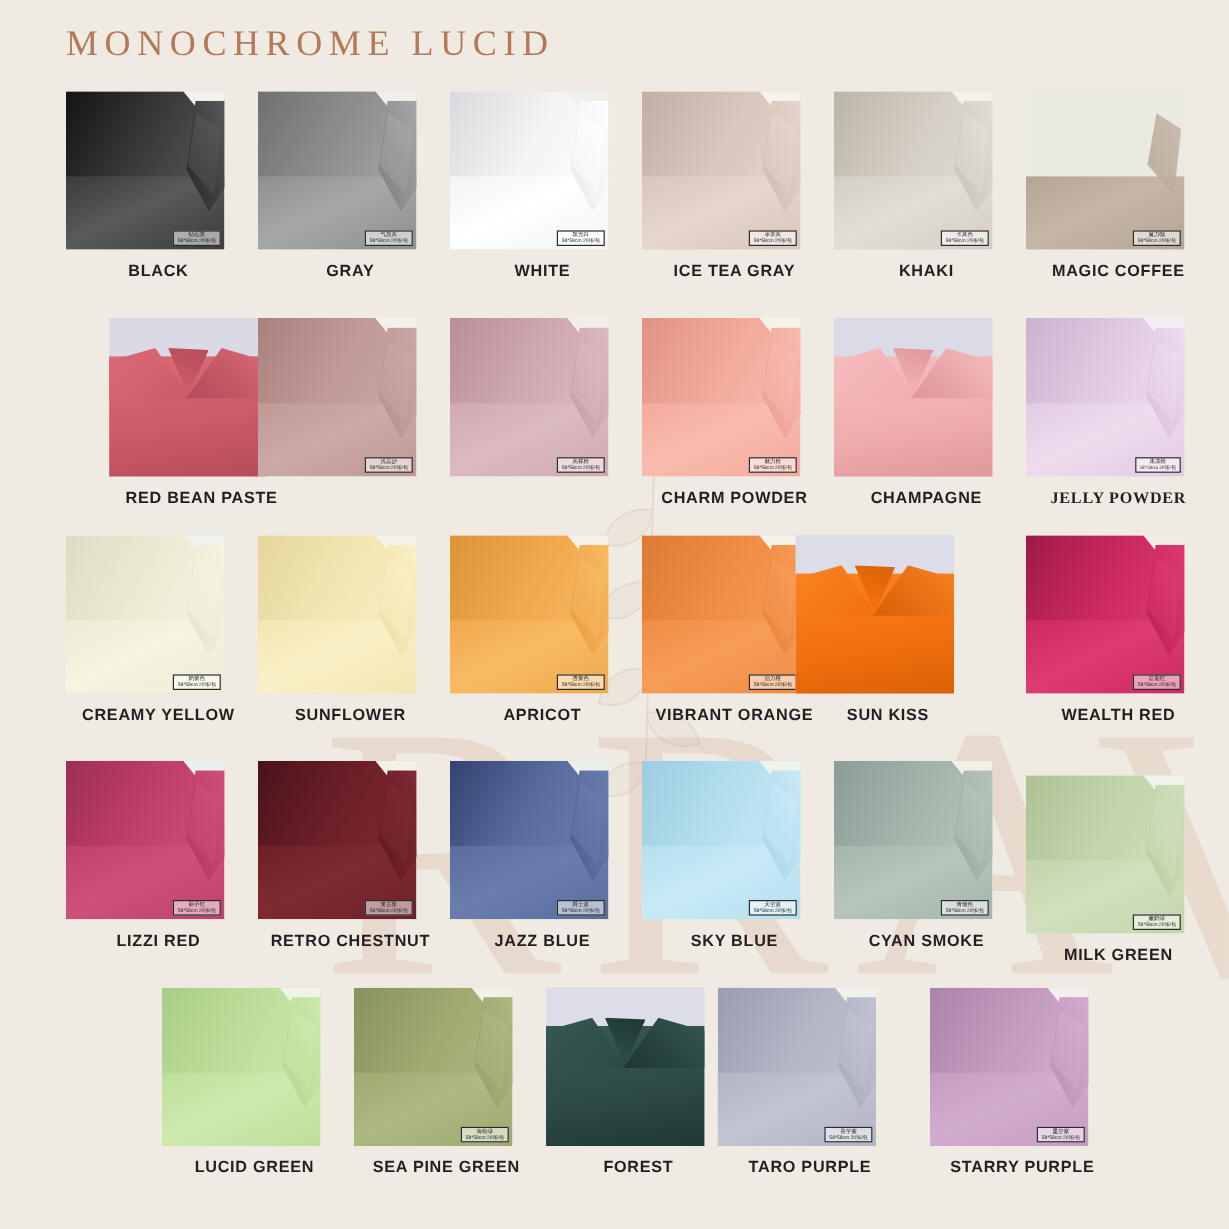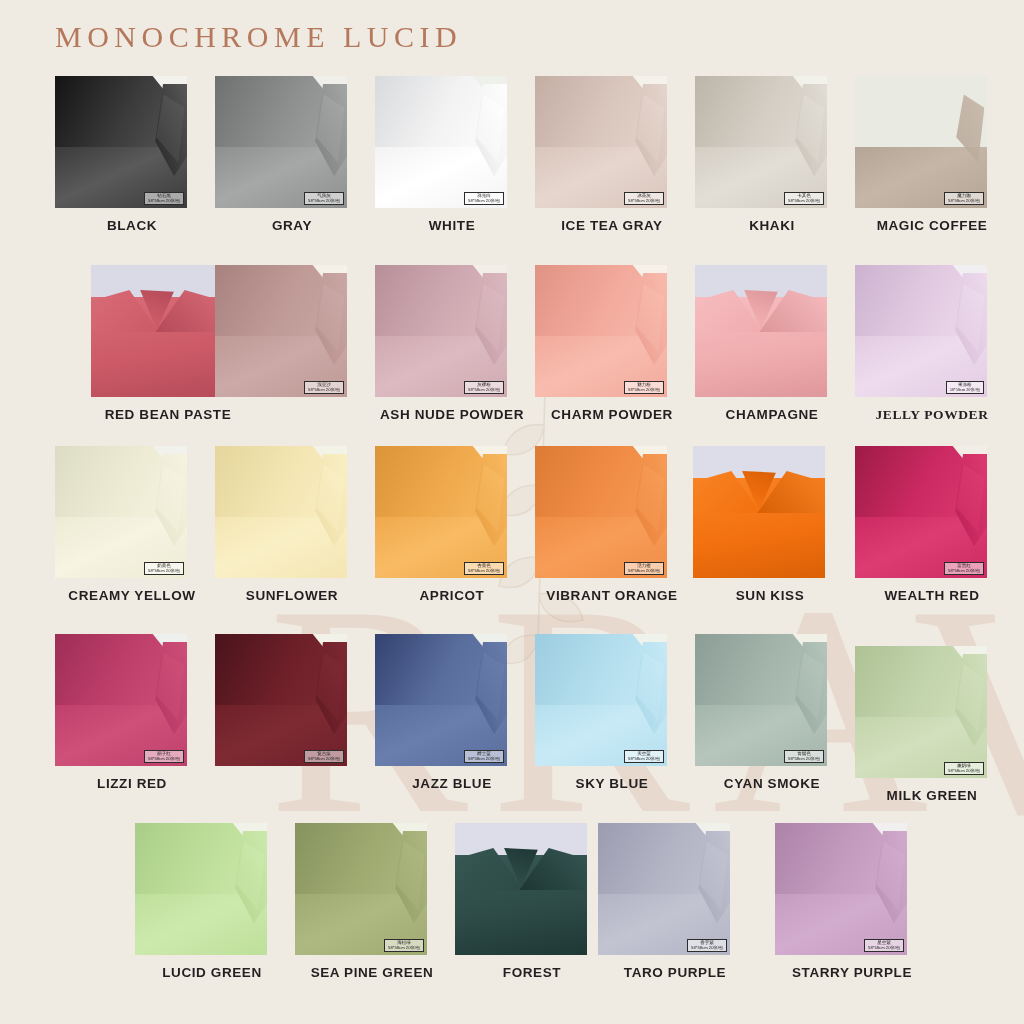--- a/index.html
+++ b/index.html
@@ -197,21 +197,20 @@
           <div class="sw-bg" style="background:#f3eee8;"></div>
           <div class="fold-a" style="left:0;top:0;right:0;height:62%;background:linear-gradient(118deg,#b78f99 0%,#cfa9b1 52%,#dcbac1 100%);clip-path:polygon(0% 0%,74% 0%,100% 52%,100% 100%,0% 100%);"></div>
           <div class="fold-b" style="left:0;right:0;top:54%;bottom:0;background:linear-gradient(155deg,#cfa9b1 0%,#dcbac1 45%,#cfa9b1 100%);"></div>
           <div class="fold-c" style="right:-2%;top:6%;width:42%;height:70%;background:linear-gradient(252deg,#dcbac1 0%,#cfa9b1 46%,#b78f99 100%);clip-path:polygon(52% 0%,100% 0%,100% 74%,72% 100%,38% 62%);"></div>
           <div class="fold-d" style="right:2%;top:14%;width:26%;height:56%;background:linear-gradient(240deg,#dcbac1 0%,#cfa9b1 100%);clip-path:polygon(40% 0%,100% 18%,82% 92%,18% 58%);opacity:.9;"></div>
           <div class="tag">
             <span class="t1">灰裸粉</span>
             <span class="t2">58*58cm 20张/包</span>
           </div>
         </div>
-        <div class="caption">ASH NUDE POWDER</div>
       </div>
       <div class="cell" style="left: 535px;">
         <div class="swatch">
           <div class="sw-bg" style="background:#f7f1e9;"></div>
           <div class="fold-a" style="left:0;top:0;right:0;height:62%;background:linear-gradient(118deg,#e09385 0%,#f2aa9c 52%,#f8bcae 100%);clip-path:polygon(0% 0%,74% 0%,100% 52%,100% 100%,0% 100%);"></div>
           <div class="fold-b" style="left:0;right:0;top:54%;bottom:0;background:linear-gradient(155deg,#f2aa9c 0%,#f8bcae 45%,#f2aa9c 100%);"></div>
           <div class="fold-c" style="right:-2%;top:6%;width:42%;height:70%;background:linear-gradient(252deg,#f8bcae 0%,#f2aa9c 46%,#e09385 100%);clip-path:polygon(52% 0%,100% 0%,100% 74%,72% 100%,38% 62%);"></div>
           <div class="fold-d" style="right:2%;top:14%;width:26%;height:56%;background:linear-gradient(240deg,#f8bcae 0%,#f2aa9c 100%);clip-path:polygon(40% 0%,100% 18%,82% 92%,18% 58%);opacity:.9;"></div>
           <div class="tag">
             <span class="t1">魅力粉</span>
@@ -291,21 +290,21 @@
           <div class="fold-b" style="left:0;right:0;top:54%;bottom:0;background:linear-gradient(155deg,#f08c45 0%,#f79d58 45%,#f08c45 100%);"></div>
           <div class="fold-c" style="right:-2%;top:6%;width:42%;height:70%;background:linear-gradient(252deg,#f79d58 0%,#f08c45 46%,#dd7a33 100%);clip-path:polygon(52% 0%,100% 0%,100% 74%,72% 100%,38% 62%);"></div>
           <div class="fold-d" style="right:2%;top:14%;width:26%;height:56%;background:linear-gradient(240deg,#f79d58 0%,#f08c45 100%);clip-path:polygon(40% 0%,100% 18%,82% 92%,18% 58%);opacity:.9;"></div>
           <div class="tag">
             <span class="t1">活力橙</span>
             <span class="t2">58*58cm 20张/包</span>
           </div>
         </div>
         <div class="caption">VIBRANT ORANGE</div>
       </div>
-      <div class="cell" style="left: 693px;">
+      <div class="cell" style="left: 663px;">
         <div class="swatch">
           <div class="sw-bg" style="background:linear-gradient(180deg,#dcdde8 0%,#dcdde8 30%,#e9e6e6 100%);"></div>
           <div class="fold-a" style="left:-4px;right:-4px;top:24%;bottom:-4px;background:linear-gradient(170deg,#f98424 0%,#f2700f 55%,#d85f05 100%);"></div>
           <div class="fold-b" style="left:-6px;top:19%;width:56%;height:32%;background:linear-gradient(135deg,#f98424 0%,#f2700f 100%);clip-path:polygon(0% 30%,60% 0%,100% 100%,0% 100%);"></div>
           <div class="fold-c" style="right:-6px;top:19%;width:56%;height:32%;background:linear-gradient(225deg,#f98424 0%,#d85f05 100%);clip-path:polygon(40% 0%,100% 30%,100% 100%,0% 100%);"></div>
           <div class="fold-d" style="left:34%;top:19%;width:32%;height:30%;background:linear-gradient(200deg,#d85f05 0%,#f2700f 70%);clip-path:polygon(10% 0%,90% 4%,50% 100%);"></div>
         </div>
         <div class="caption">SUN KISS</div>
       </div>
       <div class="cell" style="left: 855px;">
@@ -343,20 +342,21 @@
           <div class="sw-bg" style="background:#f3f2e8;"></div>
           <div class="fold-a" style="left:0;top:0;right:0;height:62%;background:linear-gradient(118deg,#4a131b 0%,#6e2029 52%,#7e2a33 100%);clip-path:polygon(0% 0%,74% 0%,100% 52%,100% 100%,0% 100%);"></div>
           <div class="fold-b" style="left:0;right:0;top:54%;bottom:0;background:linear-gradient(155deg,#6e2029 0%,#7e2a33 45%,#6e2029 100%);"></div>
           <div class="fold-c" style="right:-2%;top:6%;width:42%;height:70%;background:linear-gradient(252deg,#7e2a33 0%,#6e2029 46%,#4a131b 100%);clip-path:polygon(52% 0%,100% 0%,100% 74%,72% 100%,38% 62%);"></div>
           <div class="fold-d" style="right:2%;top:14%;width:26%;height:56%;background:linear-gradient(240deg,#7e2a33 0%,#6e2029 100%);clip-path:polygon(40% 0%,100% 18%,82% 92%,18% 58%);opacity:.9;"></div>
           <div class="tag">
             <span class="t1">复古栗</span>
             <span class="t2">58*58cm 20张/包</span>
           </div>
         </div>
+        <div class="caption">RETRO CHESTNUT</div>
       </div>
       <div class="cell" style="left: 375px;">
         <div class="swatch">
           <div class="sw-bg" style="background:#eef0ec;"></div>
           <div class="fold-a" style="left:0;top:0;right:0;height:62%;background:linear-gradient(118deg,#334271 0%,#5a6e9e 52%,#6a7eae 100%);clip-path:polygon(0% 0%,74% 0%,100% 52%,100% 100%,0% 100%);"></div>
           <div class="fold-b" style="left:0;right:0;top:54%;bottom:0;background:linear-gradient(155deg,#5a6e9e 0%,#6a7eae 45%,#5a6e9e 100%);"></div>
           <div class="fold-c" style="right:-2%;top:6%;width:42%;height:70%;background:linear-gradient(252deg,#6a7eae 0%,#5a6e9e 46%,#334271 100%);clip-path:polygon(52% 0%,100% 0%,100% 74%,72% 100%,38% 62%);"></div>
           <div class="fold-d" style="right:2%;top:14%;width:26%;height:56%;background:linear-gradient(240deg,#6a7eae 0%,#5a6e9e 100%);clip-path:polygon(40% 0%,100% 18%,82% 92%,18% 58%);opacity:.9;"></div>
           <div class="tag">
             <span class="t1">爵士蓝</span>

